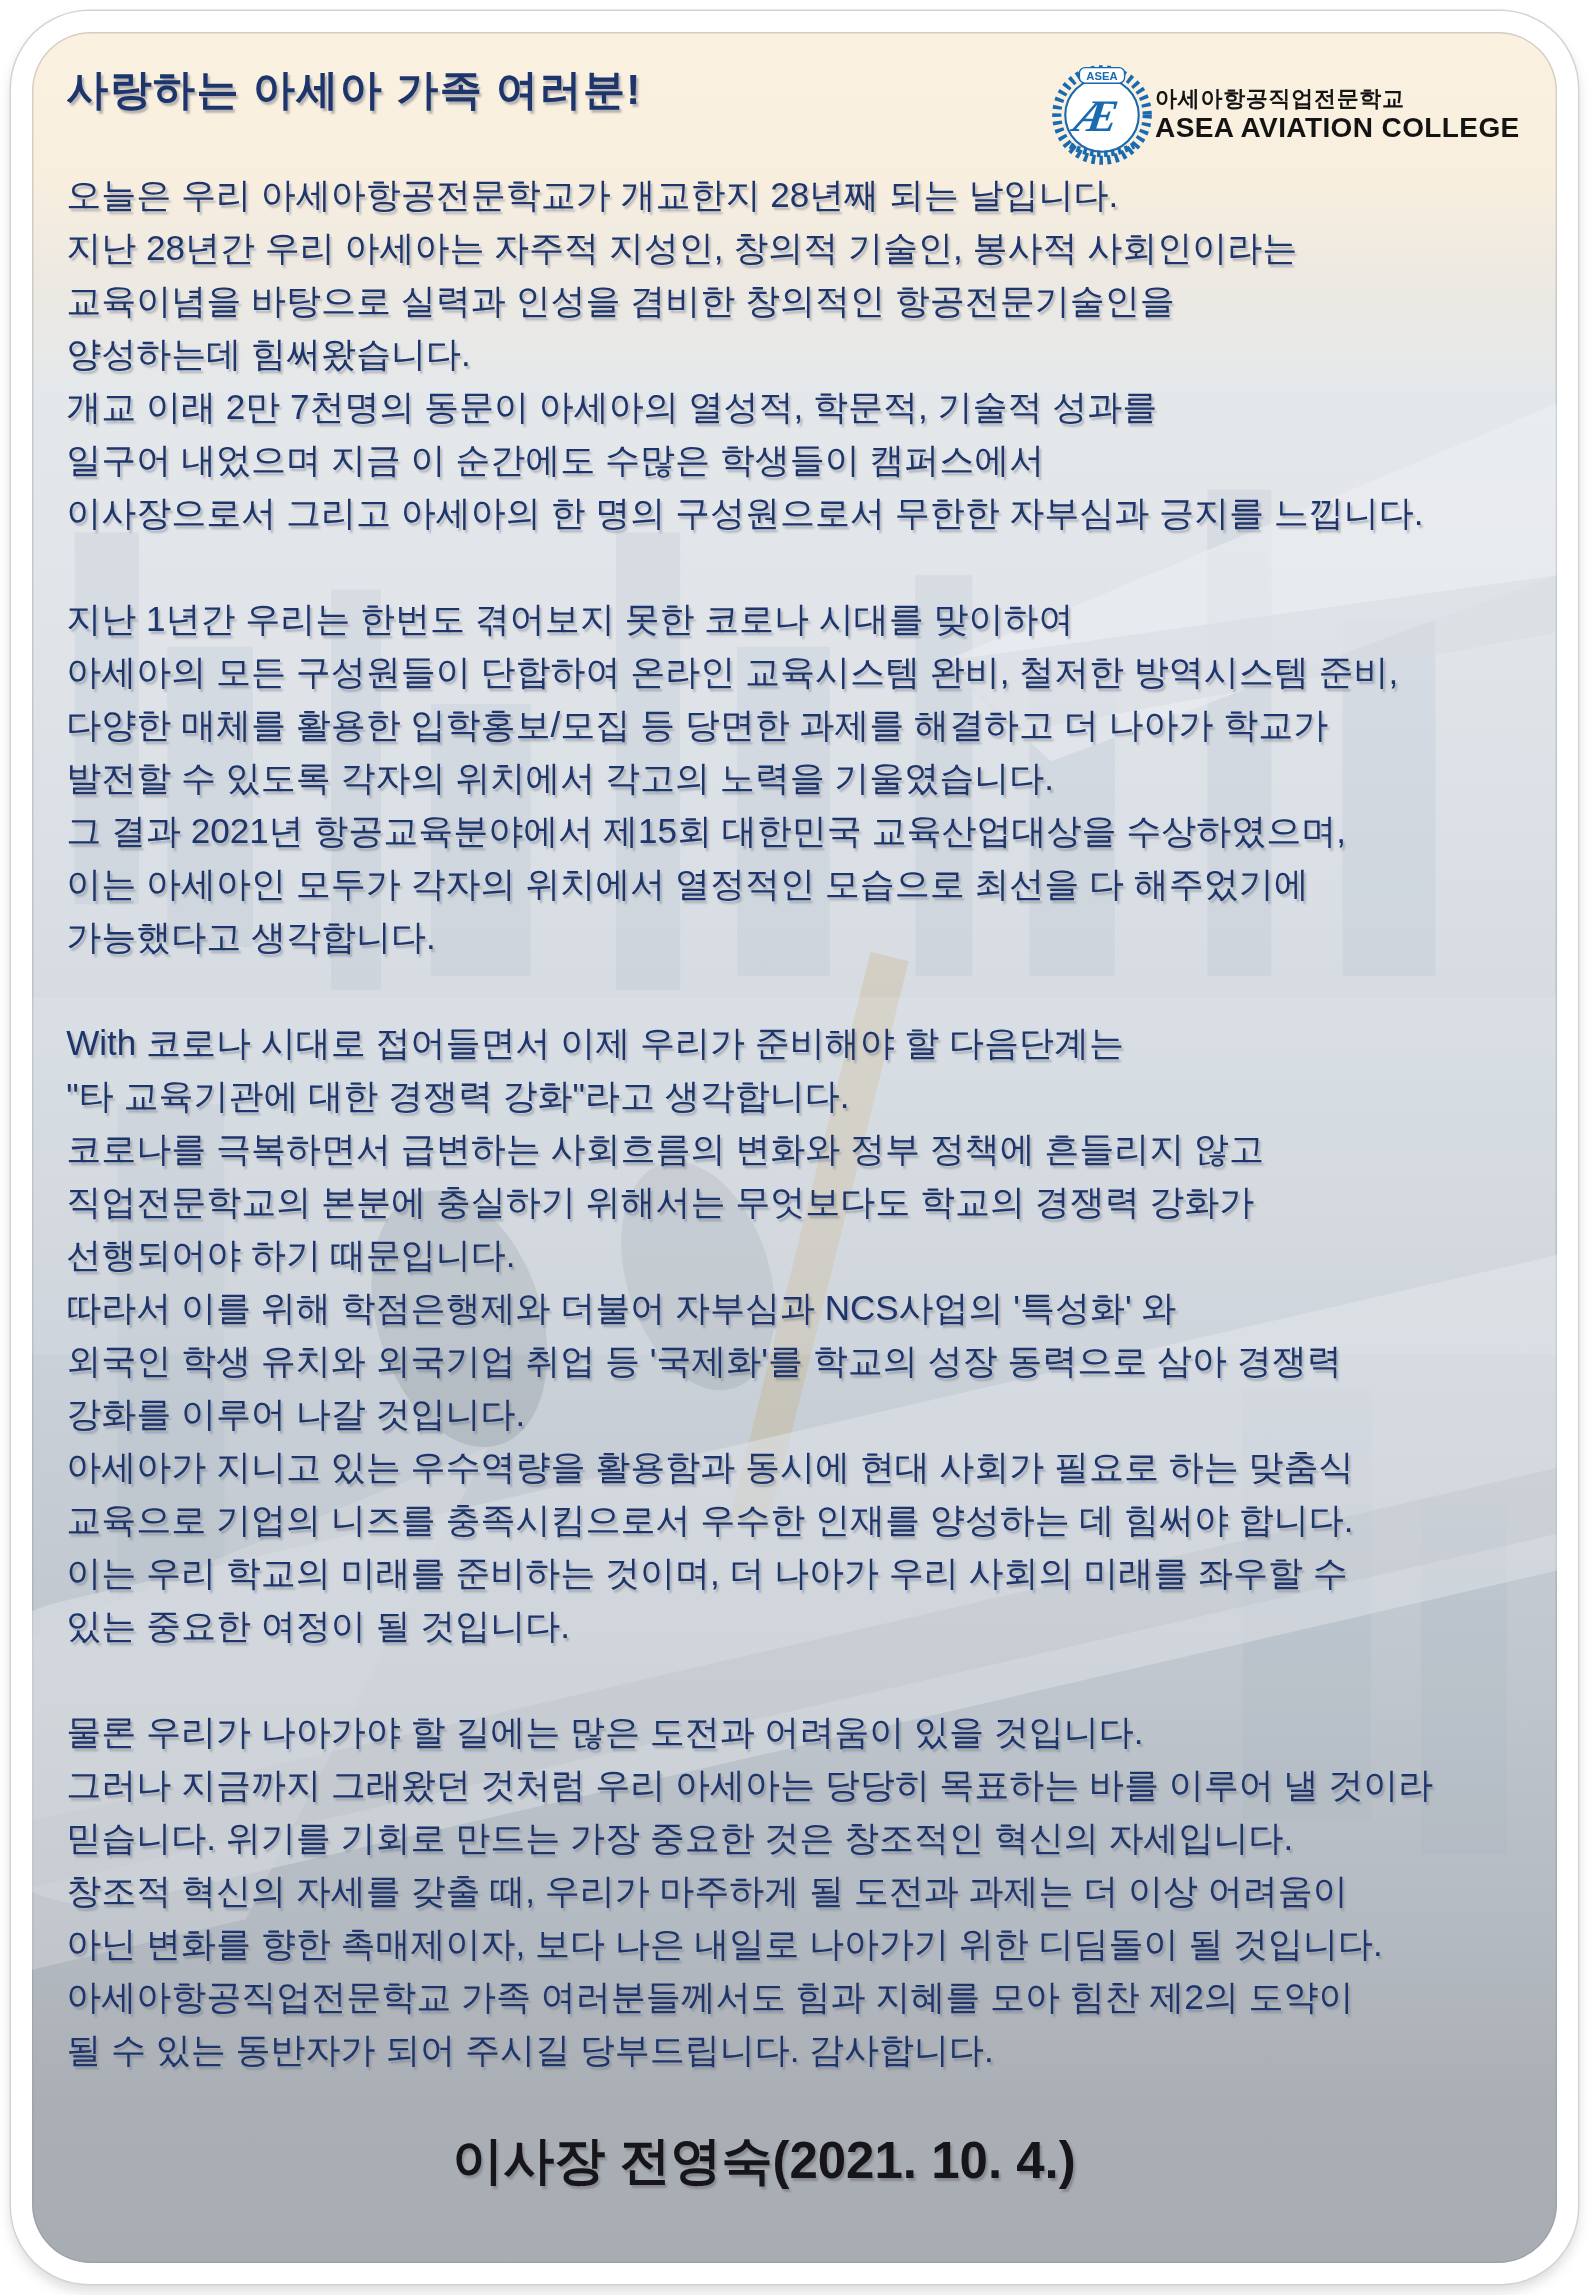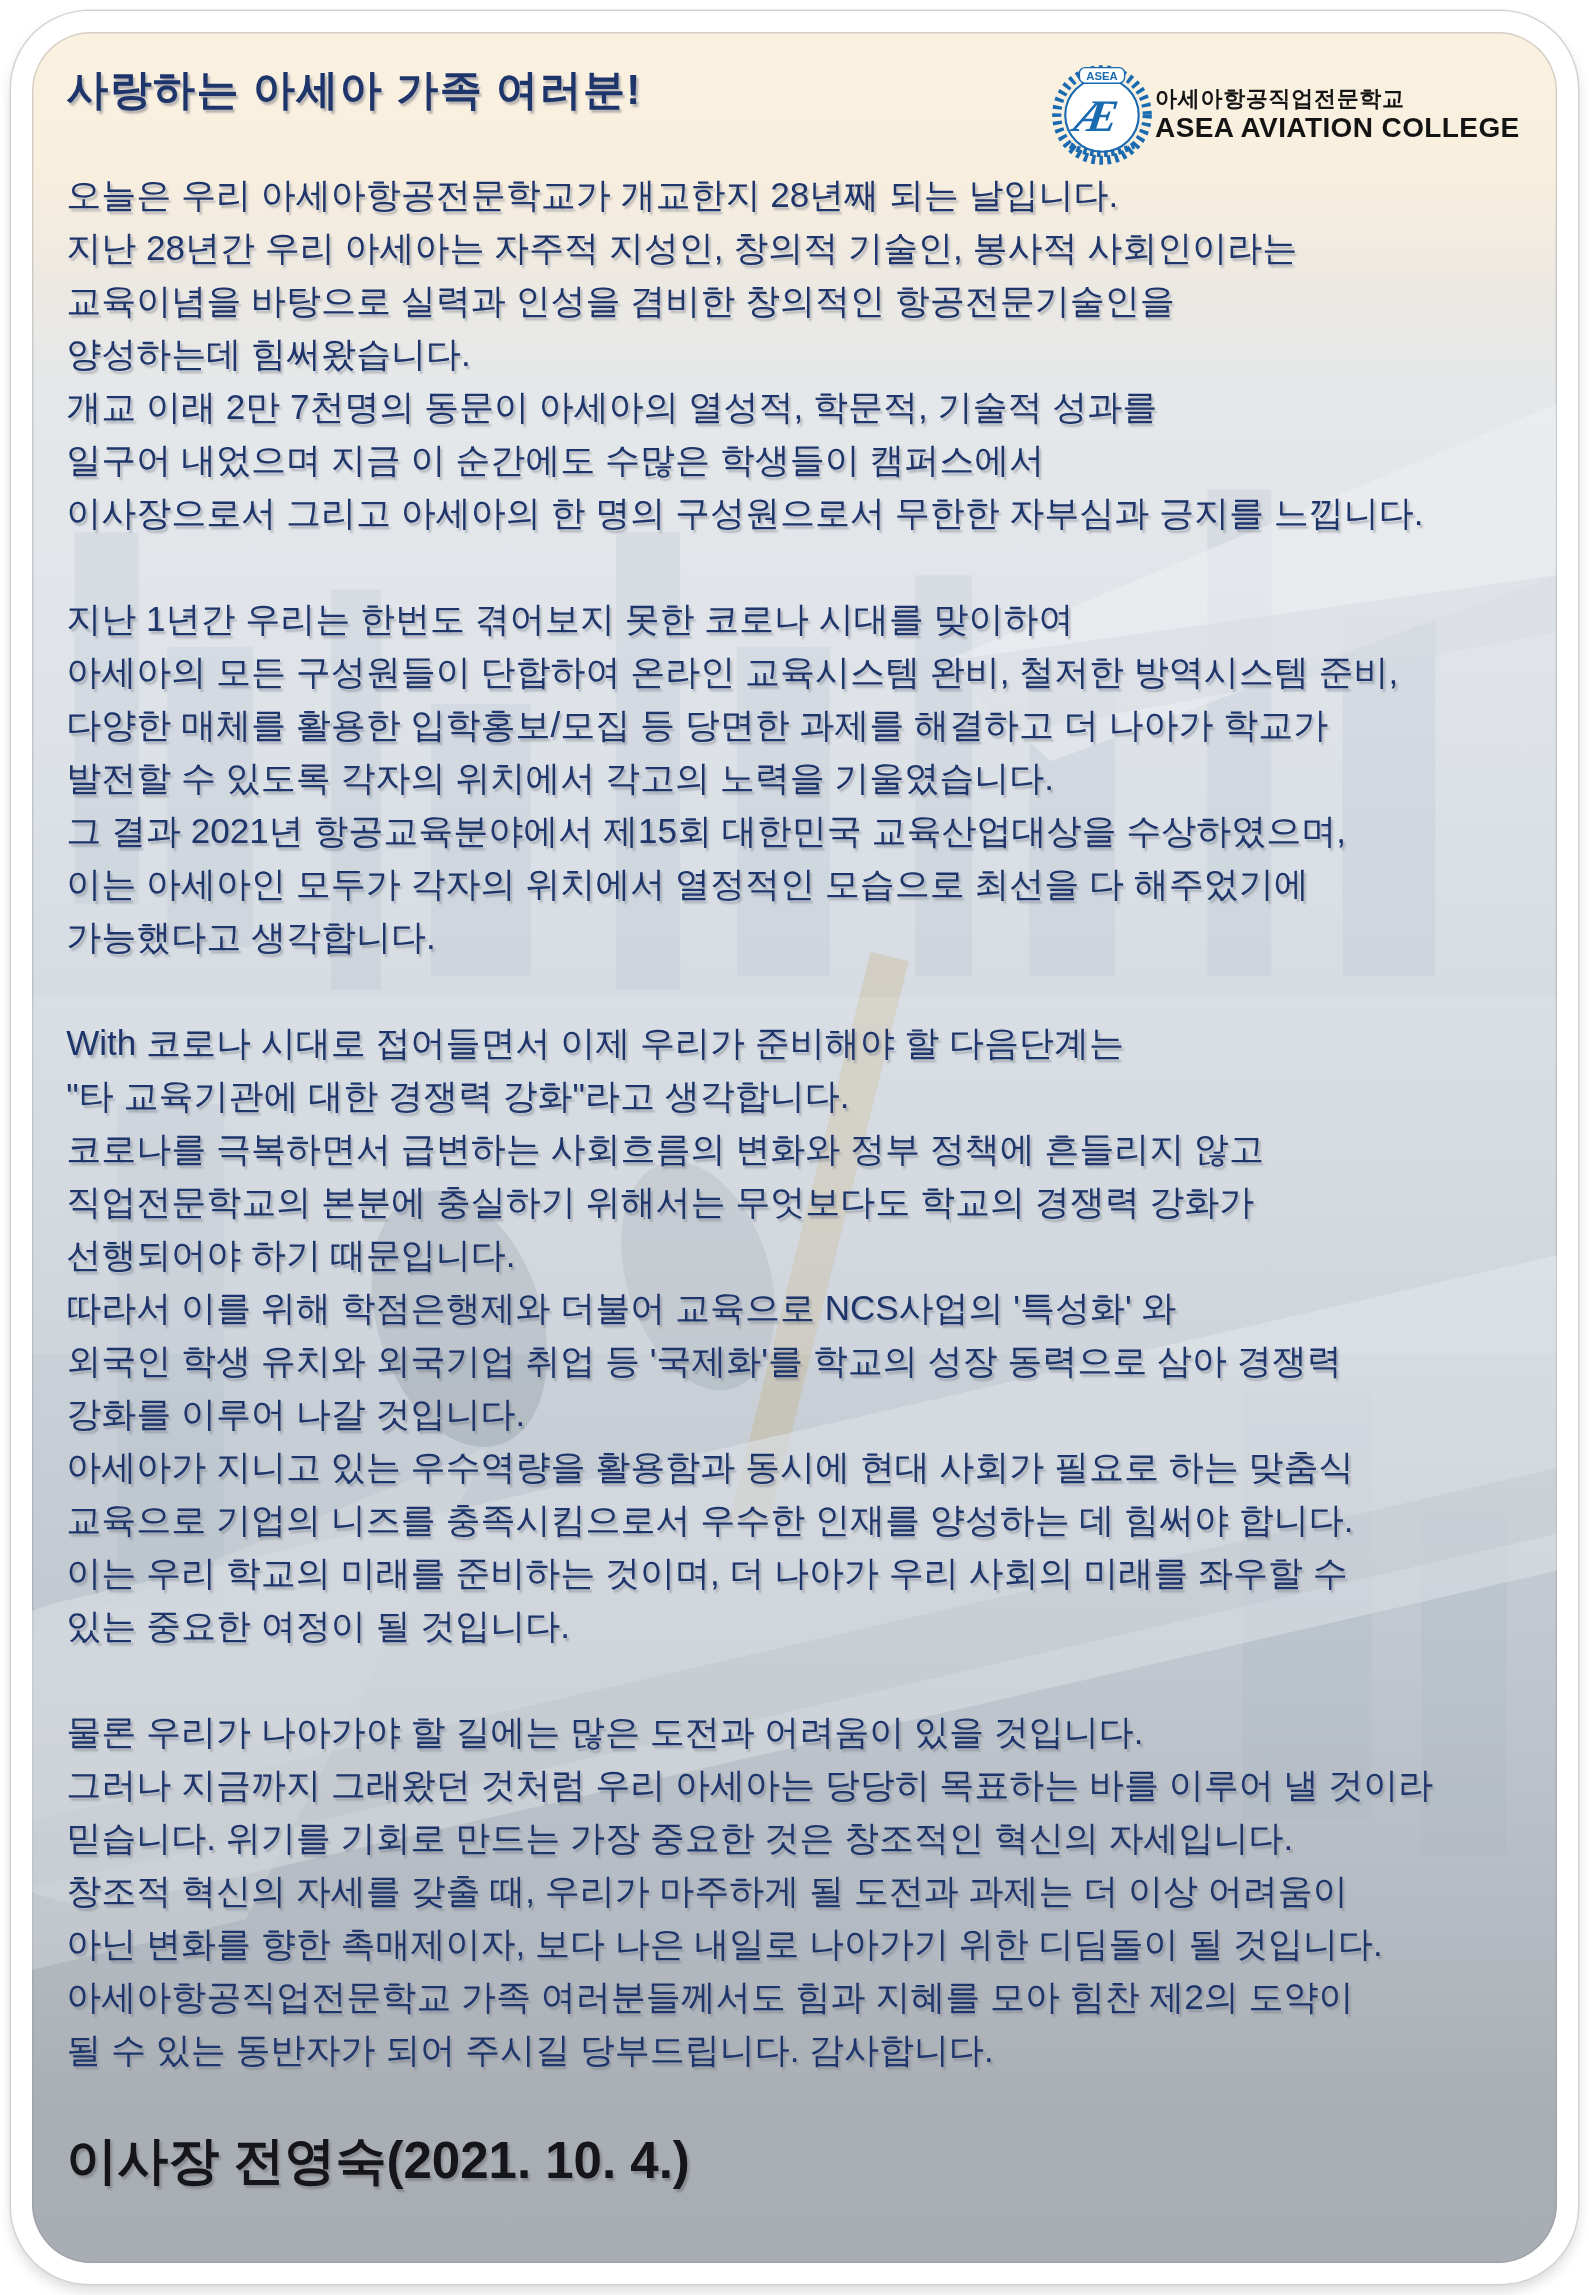--- a/index.html
+++ b/index.html
@@ -47,21 +47,21 @@
   .line{
     font-size:35px;
     line-height:53px;
     color:#1e356b;
     white-space:nowrap;
     text-shadow:2.1px 2.8px 2.1px rgba(100,105,120,0.40);
   }
   .signature{
     margin-top:7px;
     padding-right:67px;
-    text-align:left;
+    text-align:center;
     font-size:51px;
     font-weight:bold;
     color:#16161a;
     line-height:64px;
     text-shadow:2.1px 2.8px 2.1px rgba(90,90,95,0.40);
   }
   .logo{
     position:absolute;top:30px;right:37px;
     display:flex;align-items:center;
   }
@@ -149,21 +149,21 @@
         <div class="line">이는 아세아인 모두가 각자의 위치에서 열정적인 모습으로 최선을 다 해주었기에</div>
         <div class="line">가능했다고 생각합니다.</div>
       </div>
 
       <div class="para">
         <div class="line">With 코로나 시대로 접어들면서 이제 우리가 준비해야 할 다음단계는</div>
         <div class="line">"타 교육기관에 대한 경쟁력 강화"라고 생각합니다.</div>
         <div class="line">코로나를 극복하면서 급변하는 사회흐름의 변화와 정부 정책에 흔들리지 않고</div>
         <div class="line">직업전문학교의 본분에 충실하기 위해서는 무엇보다도 학교의 경쟁력 강화가</div>
         <div class="line">선행되어야 하기 때문입니다.</div>
-        <div class="line">따라서 이를 위해 학점은행제와 더불어 교육으로 NCS사업의 '특성화' 와</div>
+        <div class="line">따라서 이를 위해 학점은행제와 더불어 자부심과 NCS사업의 '특성화' 와</div>
         <div class="line">외국인 학생 유치와 외국기업 취업 등 '국제화'를 학교의 성장 동력으로 삼아 경쟁력</div>
         <div class="line">강화를 이루어 나갈 것입니다.</div>
         <div class="line">아세아가 지니고 있는 우수역량을 활용함과 동시에 현대 사회가 필요로 하는 맞춤식</div>
         <div class="line">교육으로 기업의 니즈를 충족시킴으로서 우수한 인재를 양성하는 데 힘써야 합니다.</div>
         <div class="line">이는 우리 학교의 미래를 준비하는 것이며, 더 나아가 우리 사회의 미래를 좌우할 수</div>
         <div class="line">있는 중요한 여정이 될 것입니다.</div>
       </div>
 
       <div class="para">
         <div class="line">물론 우리가 나아가야 할 길에는 많은 도전과 어려움이 있을 것입니다.</div>

